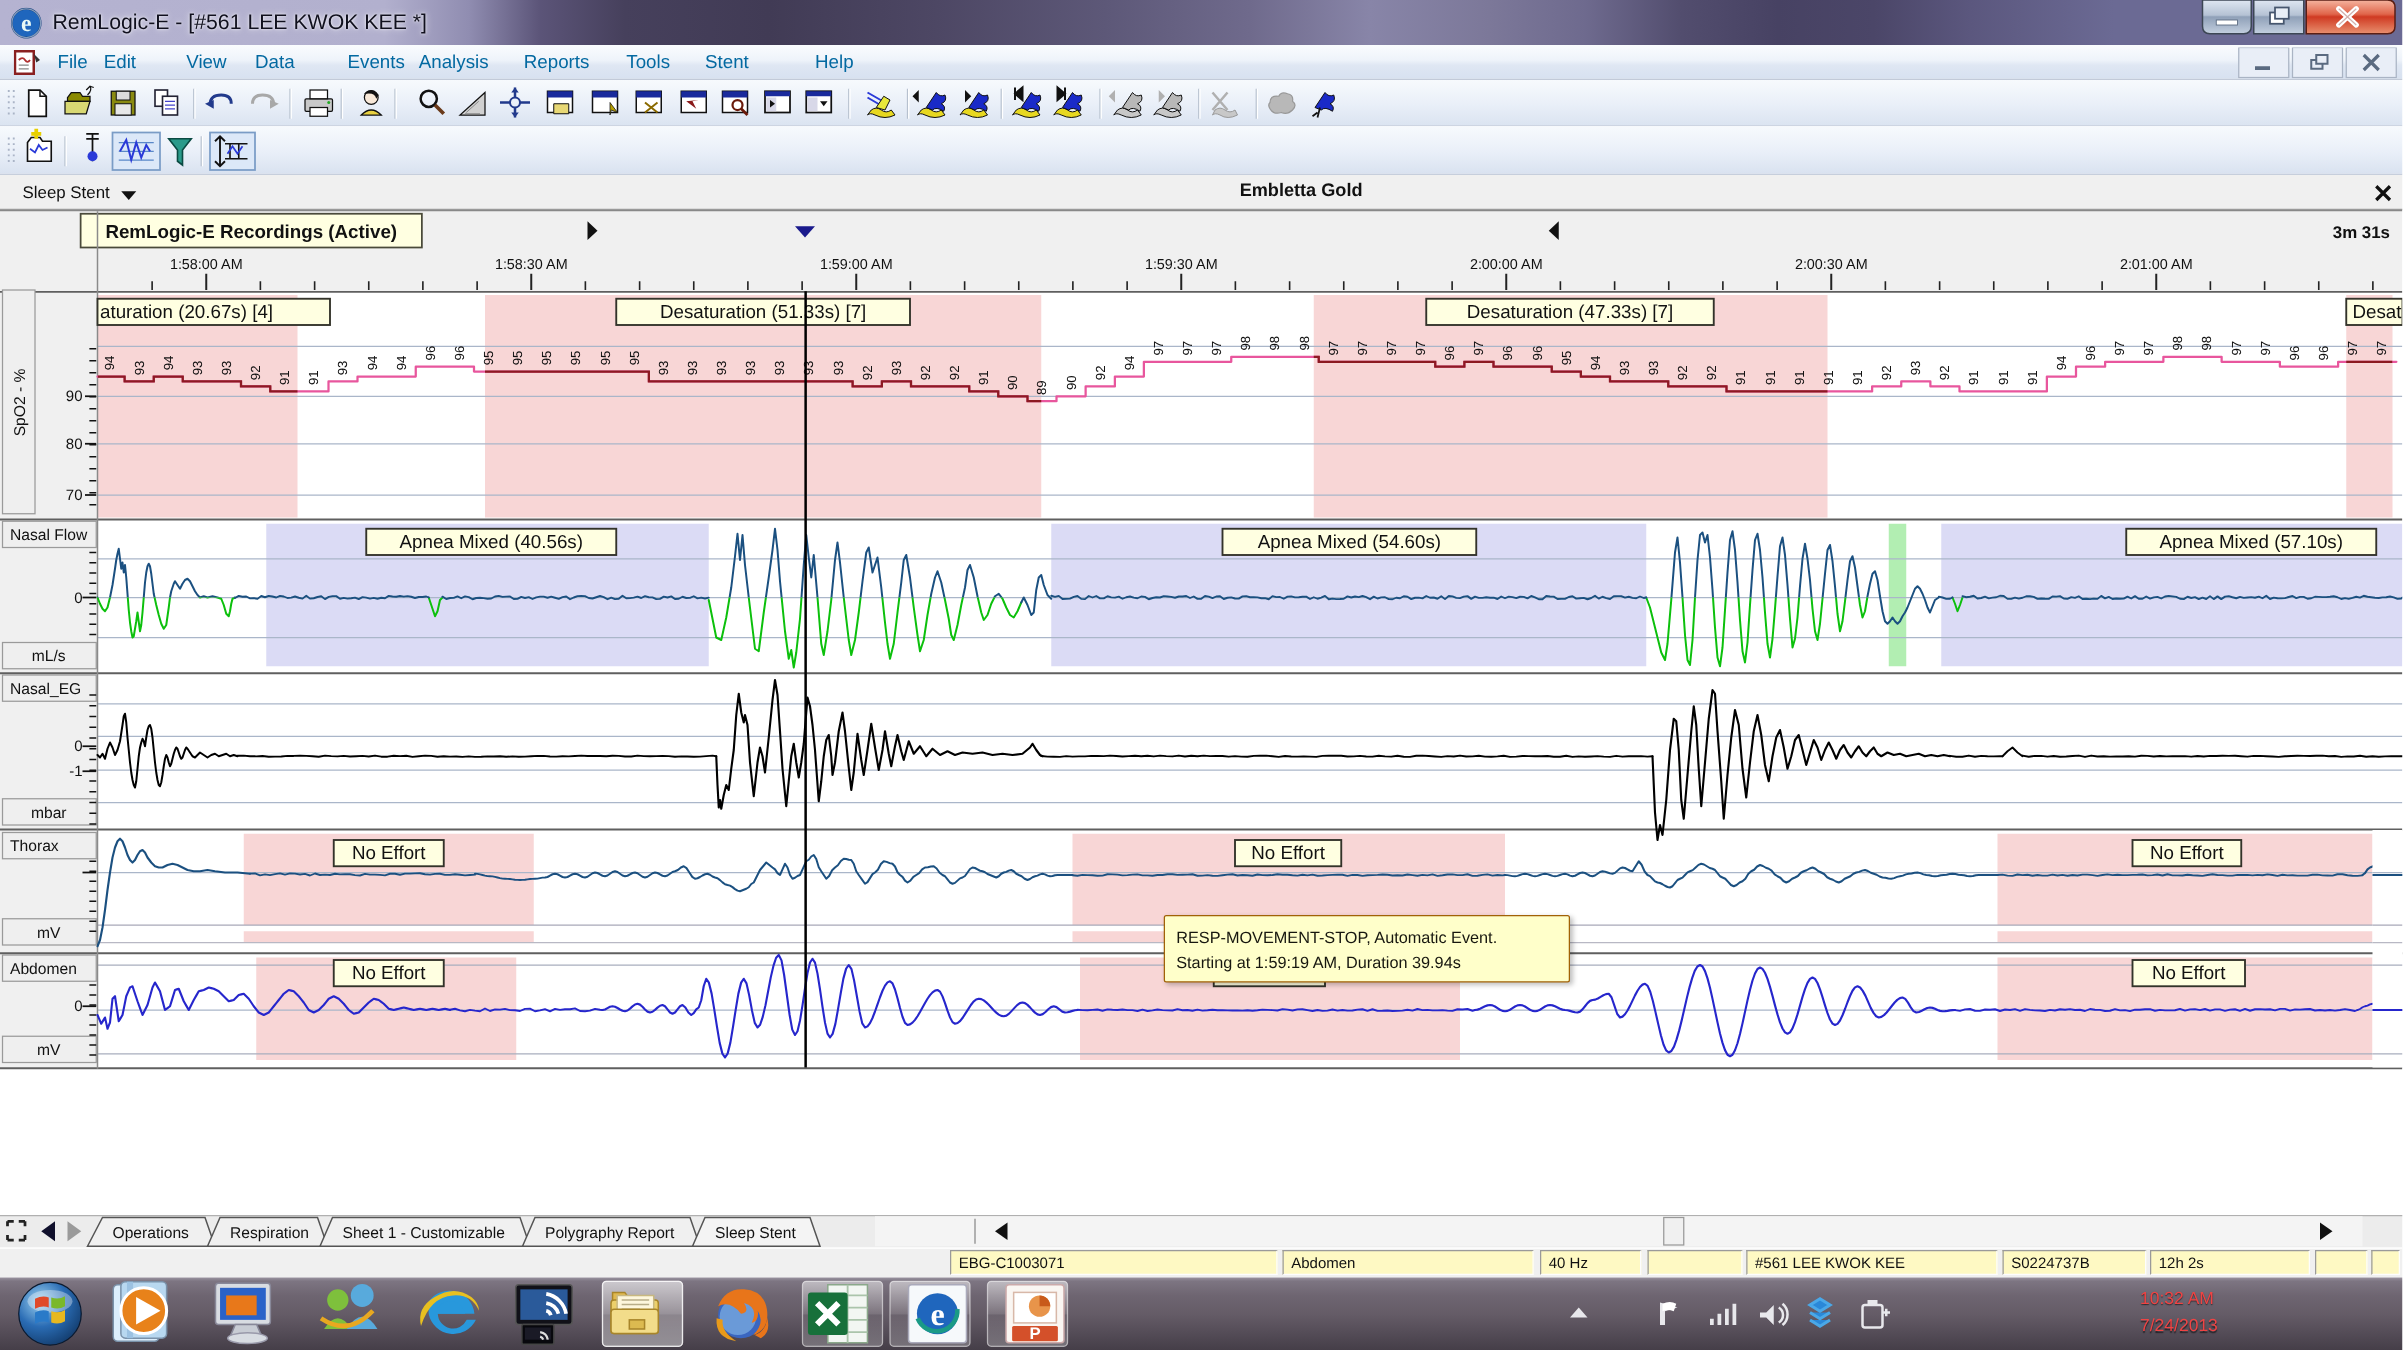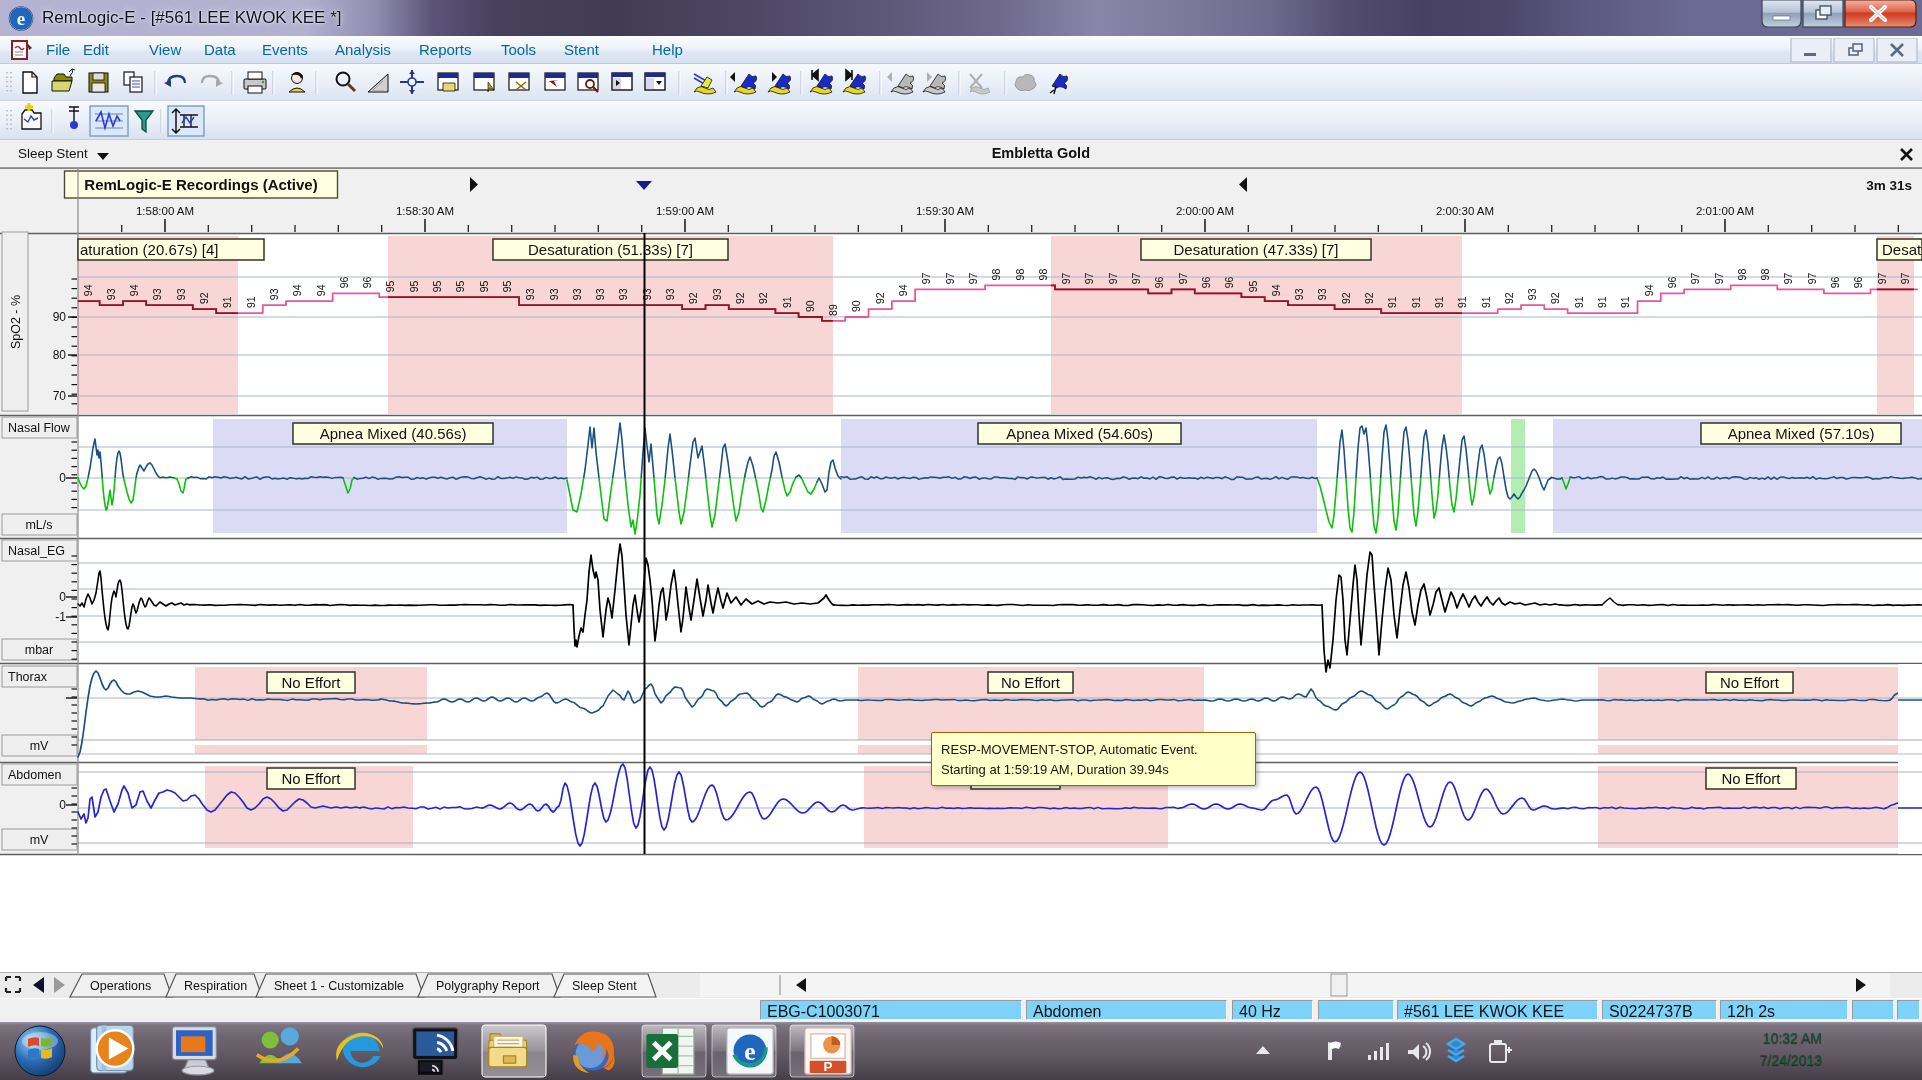--- a/index.html
+++ b/index.html
@@ -8,23 +8,23 @@
 background:linear-gradient(90deg,#b5b3d1 0%,#b2b0ce 16%,#908db1 19.5%,#5b5478 22.5%,#46405c 26%,#413b55 32%,#4d4764 39%,#5d5878 46%,#6f6a8c 52%,#8885a8 57%,#7c7899 62%,#6e6a8e 66%,#524d6e 70%,#474263 74%,#4b4668 78%,#5b577e 82%,#6b6a94 88%,#6b6a94 100%);}
 #titletext{left:42px;top:8px;font-size:17px;color:#10101e;text-shadow:0 0 6px rgba(255,255,255,.75),0 0 2px rgba(255,255,255,.9)}
 #menubar{left:0;top:36px;width:1922px;height:28px;background:linear-gradient(180deg,#fafcfe 0%,#eef3fa 45%,#dfe7f3 60%,#d7e1f0 100%);border-bottom:1px solid #c2cad8}
 .menuitem{position:absolute;top:41px;font-size:15px;color:#0369a1}
 #toolbar1{left:0;top:64px;width:1922px;height:37px;background:linear-gradient(180deg,#f7fafd 0%,#e9eff8 55%,#dbe4f1 100%);border-bottom:1px solid #cdd5e2}
 #toolbar2{left:0;top:101px;width:1922px;height:39px;background:linear-gradient(180deg,#f7fafd 0%,#e9eff8 55%,#d9e2f0 100%);border-bottom:1px solid #c6cedc}
 #sheethdr{left:0;top:140px;width:1922px;height:28px;background:#f0f0f0;border-bottom:1px solid #9a9a9a}
 #tooltip{left:931px;top:732px;width:325px;height:54px;background:#ffffca;border:1px solid #a16207;border-radius:2px;font-size:13px;color:#17170f;padding:7px 0 0 9px;line-height:20px;box-shadow:2px 2px 4px rgba(0,0,0,.25);z-index:30}
 #tabrow{left:0;top:972px;width:1922px;height:26px;background:#ececec;border-top:1px solid #b0b0b0}
 #statusbar{left:0;top:998px;width:1922px;height:24px;background:#f0f0f0;border-top:1px solid #fff}
-.sfield{position:absolute;top:2px;height:20px;border:1px solid;border-color:#9a9a9a #fdfdfd #fdfdfd #9a9a9a;font-size:16px;color:#111;padding:2px 0 0 6px;background:#7dd3fc}
+.sfield{position:absolute;top:2px;height:20px;border:1px solid;border-color:#9a9a9a #fdfdfd #fdfdfd #9a9a9a;font-size:12px;color:#111;padding:2px 0 0 6px;background:#fef9c3}
 #taskbar{left:0;top:1022px;width:1922px;height:58px;background:linear-gradient(180deg,#9a93a0 0%,#7d7582 5%,#6e6571 25%,#655c67 50%,#554d58 75%,#453e48 100%)}
-.clock{position:absolute;color:#14532d;font-size:14px;text-align:right;width:110px;text-shadow:0 1px 1px rgba(0,0,0,.6)}
+.clock{position:absolute;color:#ef4444;font-size:14px;text-align:left;width:110px;text-shadow:0 1px 1px rgba(0,0,0,.6)}
 </style></head><body>
 
 <div class="abs" id="titlebar"></div>
 <svg class="abs" style="left:8px;top:6px" width="28" height="26" viewBox="0 0 28 26">
  <circle cx="13" cy="12.5" r="11.5" fill="#1f66bd" stroke="#0c3a78" stroke-width="1.5"></circle>
  <circle cx="13" cy="12.5" r="11.5" fill="none" stroke="rgba(255,255,255,.5)" stroke-width="1"></circle>
  <text x="13" y="19" font-size="19" font-weight="bold" fill="#eafaf6" text-anchor="middle" font-family="Liberation Serif,serif">e</text>
 </svg>
 <div class="abs" id="titletext">RemLogic-E - [#561 LEE KWOK KEE *]</div>
 
@@ -57,21 +57,21 @@
 <svg class="abs" style="left:11px;top:40px" width="22" height="20" viewBox="0 0 22 20">
  <rect x="1" y="1" width="15" height="18" fill="#fff" stroke="#8a2020" stroke-width="2"></rect>
  <path d="M4,8 Q7,5 9,8 T13,8" stroke="#b03030" stroke-width="1.5" fill="none"></path>
  <path d="M4,12 H12 M4,15 H12" stroke="#888" stroke-width="1"></path>
  <path d="M16,3 L21,8 L18,10 Z" fill="#333"></path>
 </svg>
 <div class="menuitem" style="left:46px">File</div>
 <div class="menuitem" style="left:83px">Edit</div>
 <div class="menuitem" style="left:149px">View</div>
 <div class="menuitem" style="left:204px">Data</div>
-<div class="menuitem" style="left:262px">Events</div>
+<div class="menuitem" style="left:278px">Events</div>
 <div class="menuitem" style="left:335px">Analysis</div>
 <div class="menuitem" style="left:419px">Reports</div>
 <div class="menuitem" style="left:501px">Tools</div>
 <div class="menuitem" style="left:564px">Stent</div>
 <div class="menuitem" style="left:652px">Help</div>
 
 <svg class="abs" style="left:1790px;top:38px" width="130" height="25" viewBox="0 0 130 25">
  <rect x="1" y="0" width="40" height="24" fill="#e9eef7" stroke="#aab4c4"></rect>
  <rect x="44" y="0" width="40" height="24" fill="#e9eef7" stroke="#aab4c4"></rect>
  <rect x="87" y="0" width="40" height="24" fill="#e9eef7" stroke="#aab4c4"></rect>

